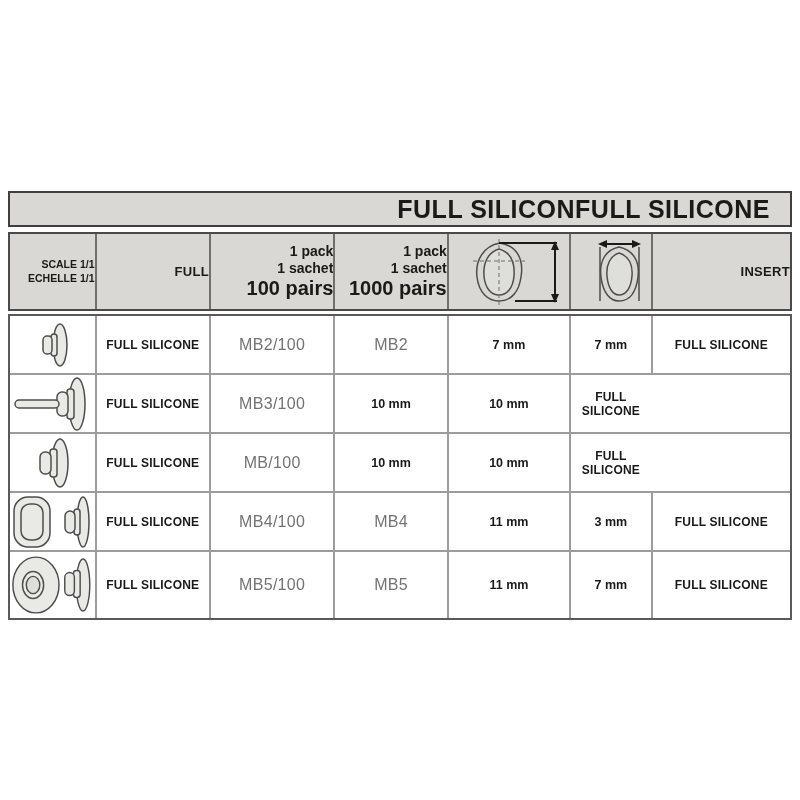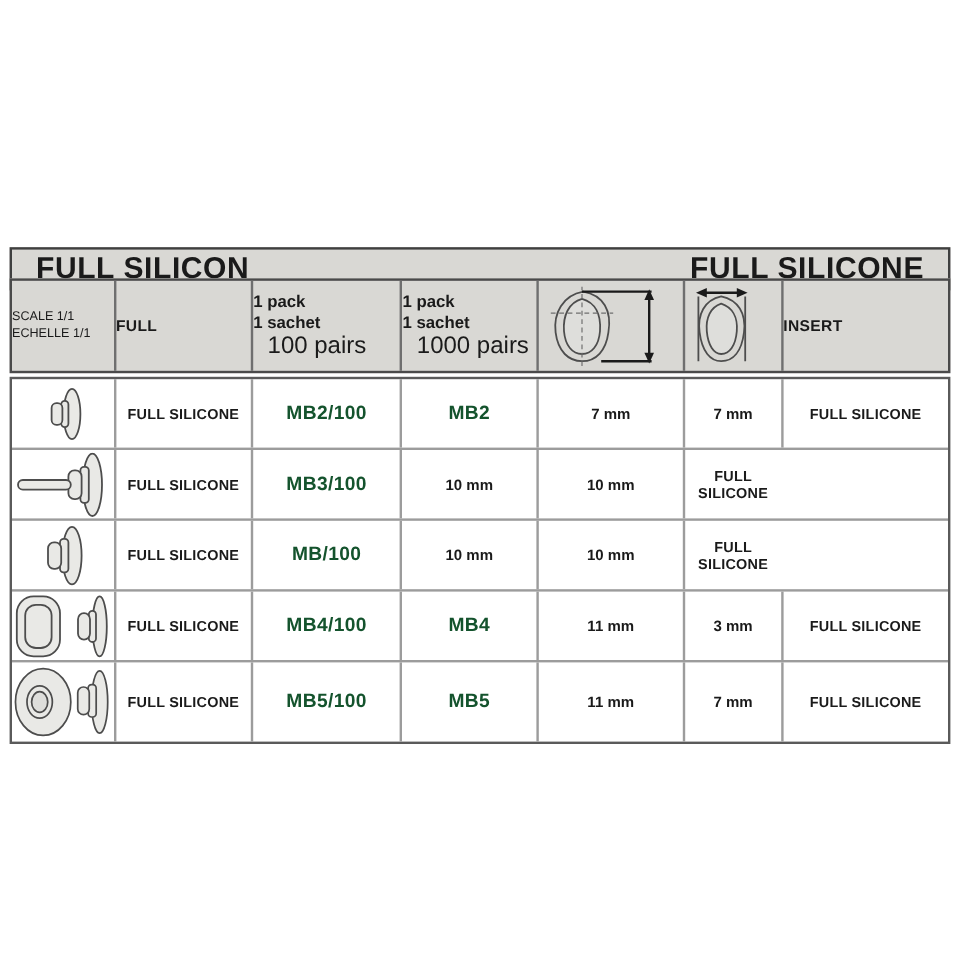--- a/index.html
+++ b/index.html
@@ -2,62 +2,62 @@
 <html><head>
 <meta charset="utf-8">
 <style>
   html,body{margin:0;padding:0;background:#ffffff;}
   .sheet{
     position:relative;width:800px;height:800px;background:#ffffff;
     font-family:"Liberation Sans", sans-serif;color:#1a1a1a;overflow:hidden;
   }
   
   .titlebar{
-    position:absolute;left:8px;top:206px;width:784px;height:36px;
+    position:absolute;left:8px;top:191px;width:784px;height:36px;
     background:#d9d8d4;border:2px solid #3f3f3f;box-sizing:border-box;
-    display:flex;justify-content:space-between;align-items:center;
+    display:flex;justify-content:flex-end;align-items:center;
     padding:0 20px;
   }
   .titlebar .t{
     font-size:25px;font-weight:bold;letter-spacing:0.5px;white-space:nowrap;
   }
   
   .cols{
     display:grid;
     grid-template-columns:85fr 115fr 125fr 114fr 123fr 82fr 140fr;
   }
   
   .thead{
     position:absolute;left:8px;top:232px;width:784px;height:79px;
     background:#d9d8d4;border:2px solid #4a4a4a;box-sizing:border-box;
   }
   .thead .cell{
-    display:flex;flex-direction:column;justify-content:center;align-items:flex-start;
+    display:flex;flex-direction:column;justify-content:center;align-items:flex-end;
     text-align:center;height:100%;box-sizing:border-box;overflow:hidden;
   }
   .thead .cell + .cell{border-left:2px solid #6f6f6f;}
-  .thead .sm{font-size:10.5px;font-weight:normal;line-height:1.25;}
+  .thead .sm{font-size:10.5px;font-weight:bold;line-height:1.25;}
   .thead .md{font-size:13px;font-weight:bold;letter-spacing:0.3px;}
   .thead .pk{font-size:14px;font-weight:bold;line-height:1.15;}
-  .thead .big{font-size:20px;font-weight:normal;line-height:1.2;margin-left:12px;}
+  .thead .big{font-size:20px;font-weight:bold;line-height:1.2;margin-left:12px;}
   
   .tbody{
     position:absolute;left:8px;top:314px;width:784px;
     background:#ffffff;border:2px solid #5a5a5a;box-sizing:border-box;
   }
   .row{height:57px;}
   .row.tall{height:66px;}
   .row + .row{border-top:2px solid #9c9c9c;}
   .row .cell{
     display:flex;justify-content:center;align-items:center;text-align:center;
     height:100%;box-sizing:border-box;overflow:hidden;
   }
   .row .cell + .cell{border-left:2px solid #9c9c9c;}
   .txt{font-size:12px;font-weight:bold;letter-spacing:0.2px;}
-  .code{font-size:16px;font-weight:bold;color:#14532d;letter-spacing:0.3px;}
+  .code{font-size:16px;font-weight:normal;color:#737373;letter-spacing:0.3px;}
   .mm{font-size:12.5px;font-weight:bold;text-align:center;}
   
   svg{display:block;}
   .pad{fill:#e9e9e6;stroke:#4d4d4d;stroke-width:1.5;}
   .pad2{fill:#dededb;stroke:#4d4d4d;stroke-width:1.5;}
   .ln{stroke:#4d4d4d;stroke-width:1.5;fill:none;}
   .dash{stroke:#6f6f6f;stroke-width:1;stroke-dasharray:4 3;fill:none;}
   .arr{stroke:#1a1a1a;stroke-width:2;fill:none;}
   .arrhead{fill:#1a1a1a;stroke:none;}
 </style>

